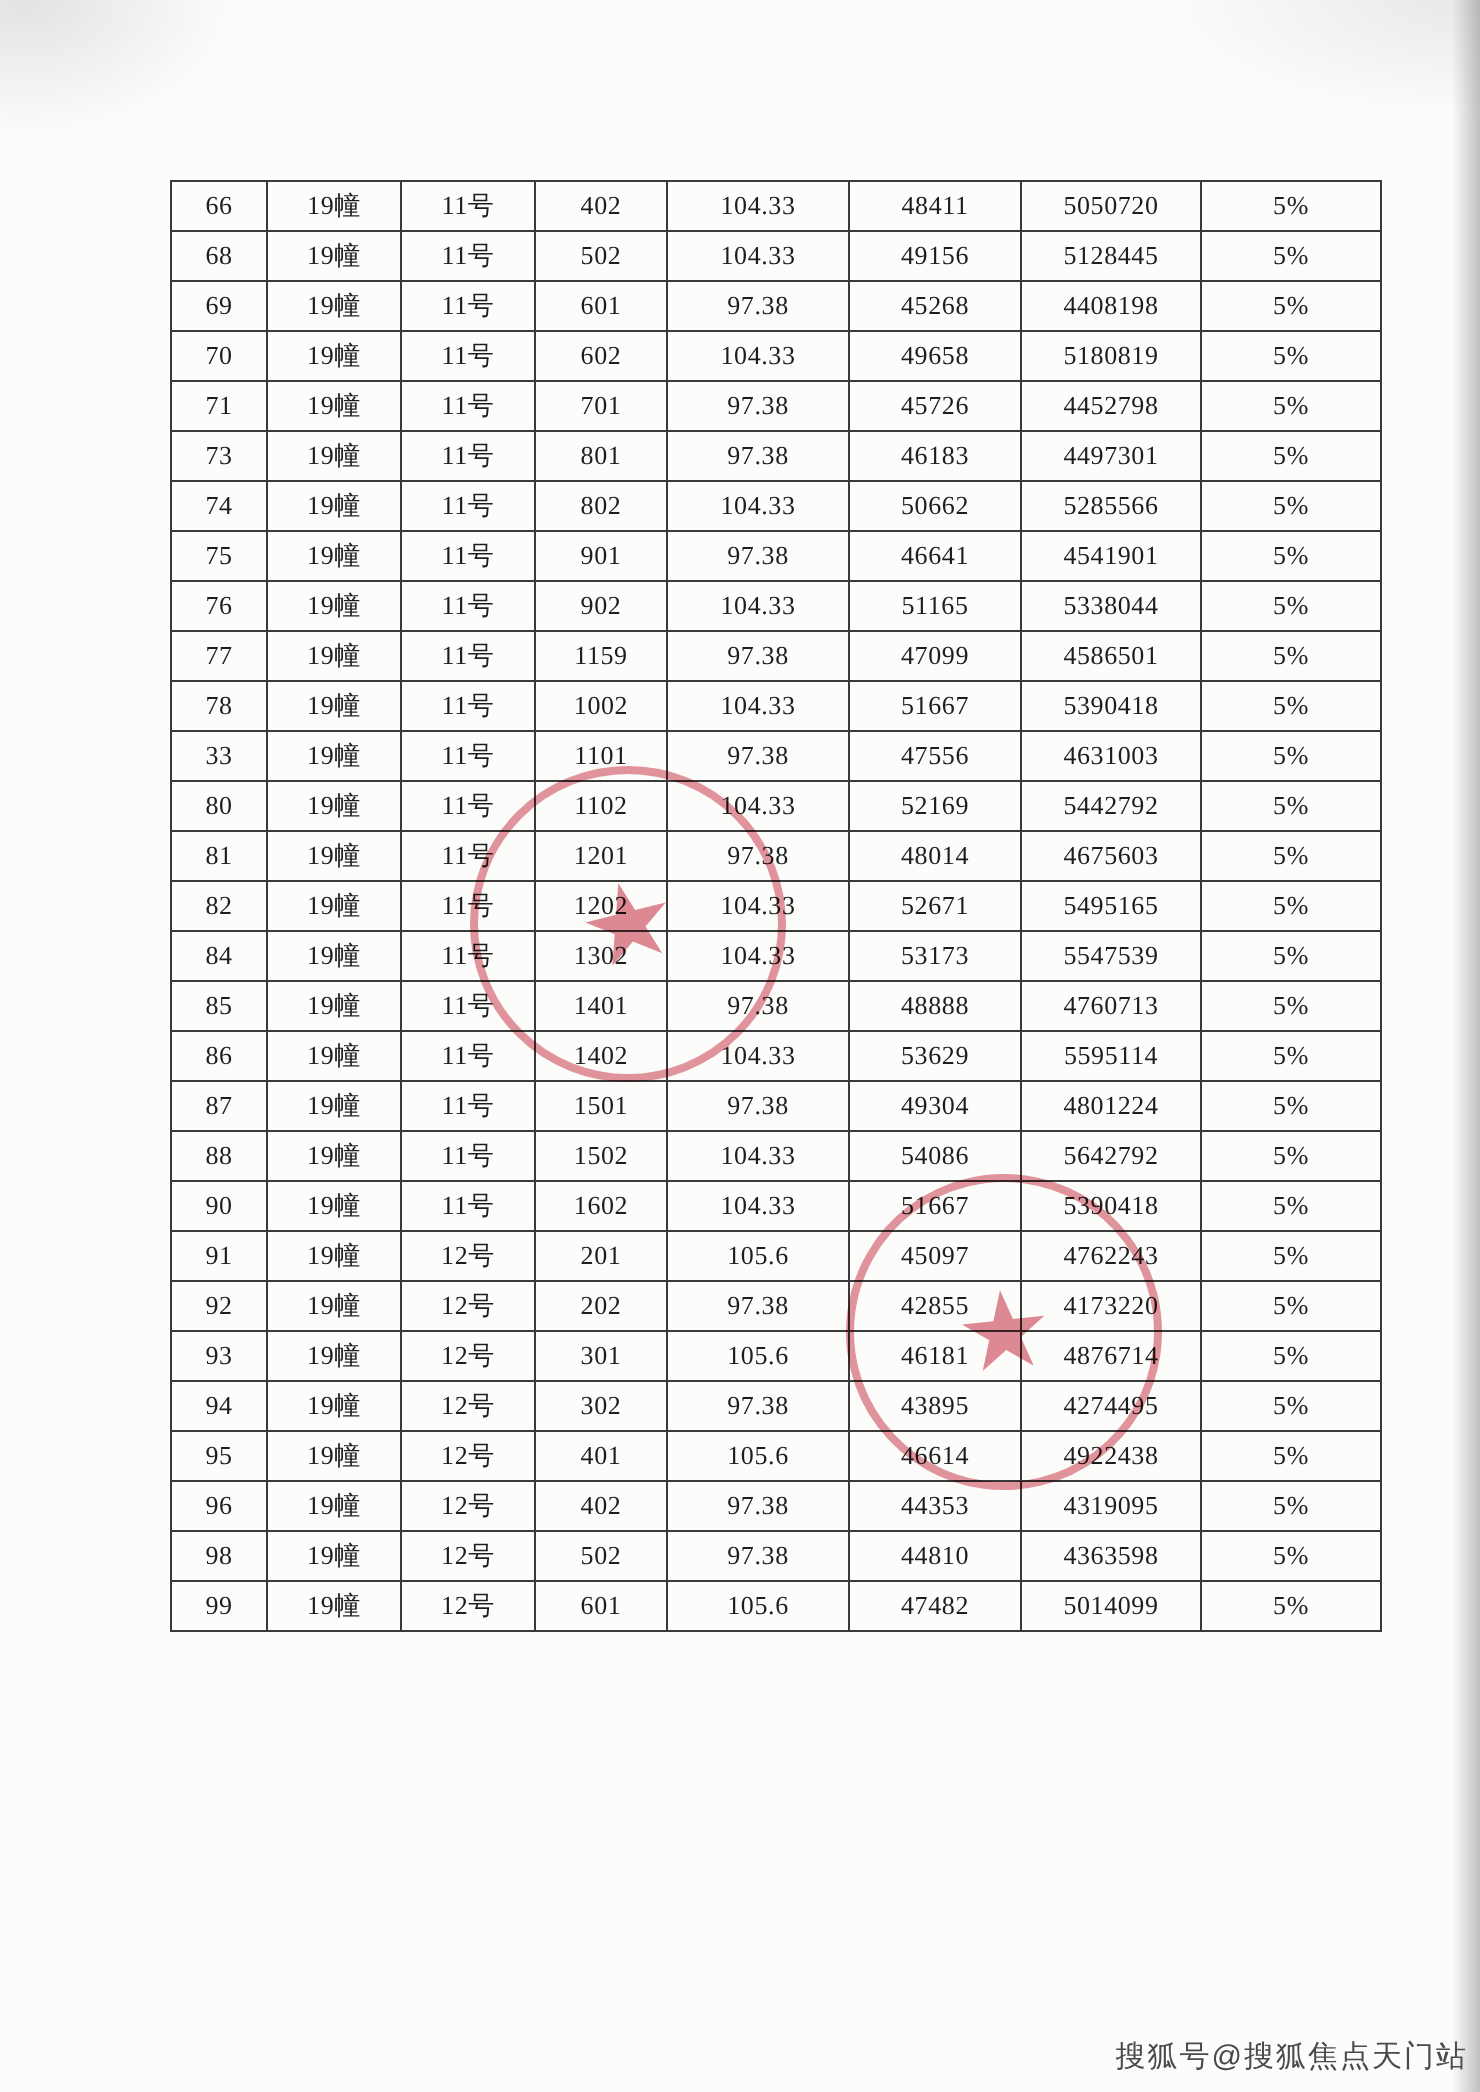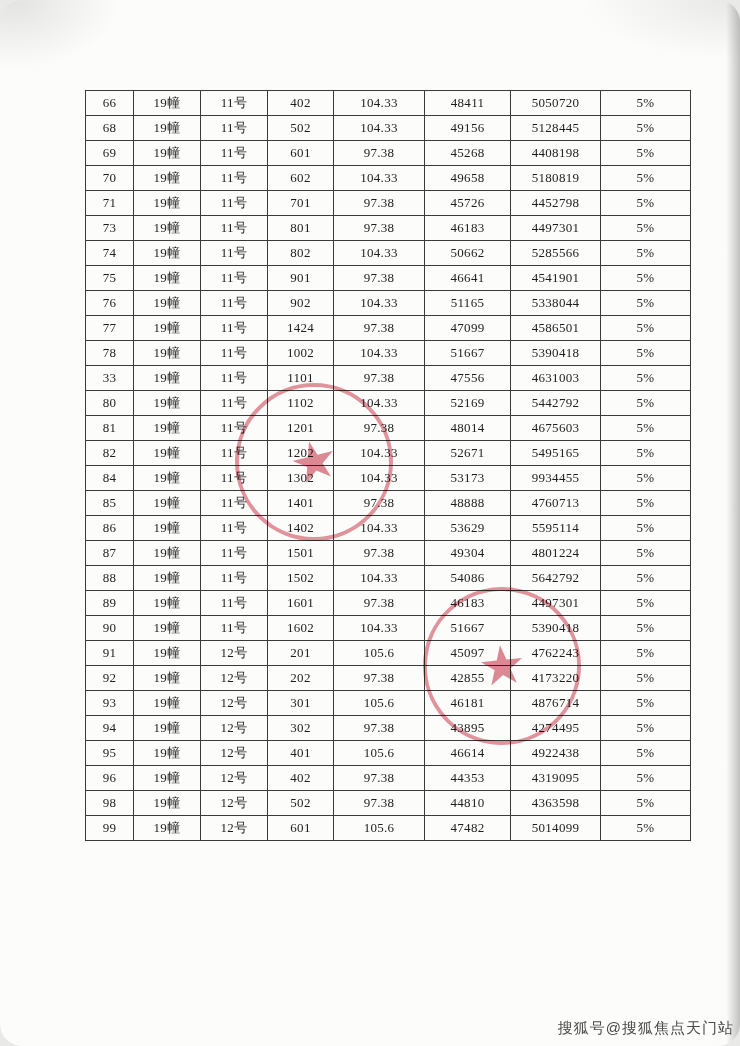--- a/index.html
+++ b/index.html
@@ -3,21 +3,20 @@
 <meta charset="utf-8">
 <style>
   html,body{margin:0;padding:0;background:#e9e9e7;}
   .scan{
     position:relative;
     width:740px;height:1046px;
     margin:0 auto;
     background:#fcfcfb;
     overflow:hidden;
     font-family:"Liberation Serif","DejaVu Serif",serif;
-    border-radius:22px;
   }
   
   .edge-right{
     position:absolute;top:0;right:0;width:14px;height:100%;
     background:linear-gradient(to right, rgba(0,0,0,0), rgba(120,120,118,.45));
   }
   .corner-shadow-tl{
     position:absolute;top:0;left:0;width:120px;height:70px;
     background:radial-gradient(ellipse at 10% 0%, rgba(0,0,0,.10), rgba(0,0,0,0) 70%);
   }
@@ -182,21 +181,21 @@
           <td>902</td>
           <td>104.33</td>
           <td>51165</td>
           <td>5338044</td>
           <td>5%</td>
         </tr>
         <tr>
           <td>77</td>
           <td>19幢</td>
           <td>11号</td>
-          <td>1424</td>
+          <td>1159</td>
           <td>97.38</td>
           <td>47099</td>
           <td>4586501</td>
           <td>5%</td>
         </tr>
         <tr>
           <td>78</td>
           <td>19幢</td>
           <td>11号</td>
           <td>1002</td>
@@ -245,21 +244,21 @@
           <td>5495165</td>
           <td>5%</td>
         </tr>
         <tr>
           <td>84</td>
           <td>19幢</td>
           <td>11号</td>
           <td>1302</td>
           <td>104.33</td>
           <td>53173</td>
-          <td>9934455</td>
+          <td>5547539</td>
           <td>5%</td>
         </tr>
         <tr>
           <td>85</td>
           <td>19幢</td>
           <td>11号</td>
           <td>1401</td>
           <td>97.38</td>
           <td>48888</td>
           <td>4760713</td>
@@ -286,30 +285,20 @@
           <td>5%</td>
         </tr>
         <tr>
           <td>88</td>
           <td>19幢</td>
           <td>11号</td>
           <td>1502</td>
           <td>104.33</td>
           <td>54086</td>
           <td>5642792</td>
-          <td>5%</td>
-        </tr>
-        <tr>
-          <td>89</td>
-          <td>19幢</td>
-          <td>11号</td>
-          <td>1601</td>
-          <td>97.38</td>
-          <td>46183</td>
-          <td>4497301</td>
           <td>5%</td>
         </tr>
         <tr>
           <td>90</td>
           <td>19幢</td>
           <td>11号</td>
           <td>1602</td>
           <td>104.33</td>
           <td>51667</td>
           <td>5390418</td>

